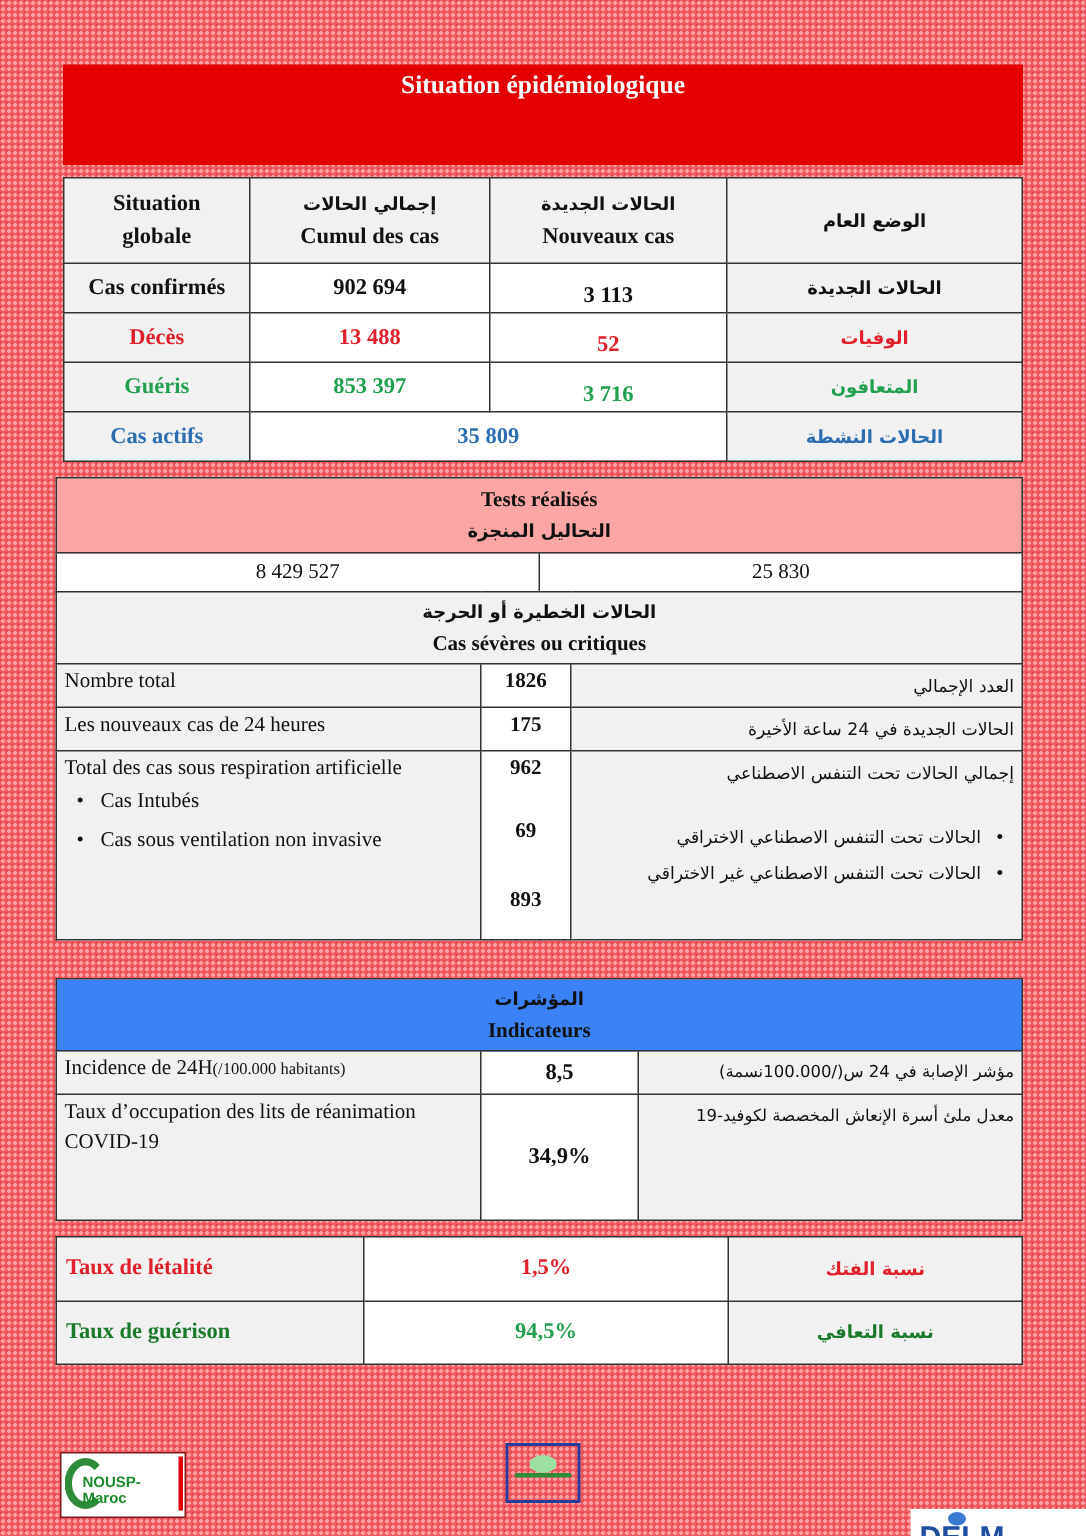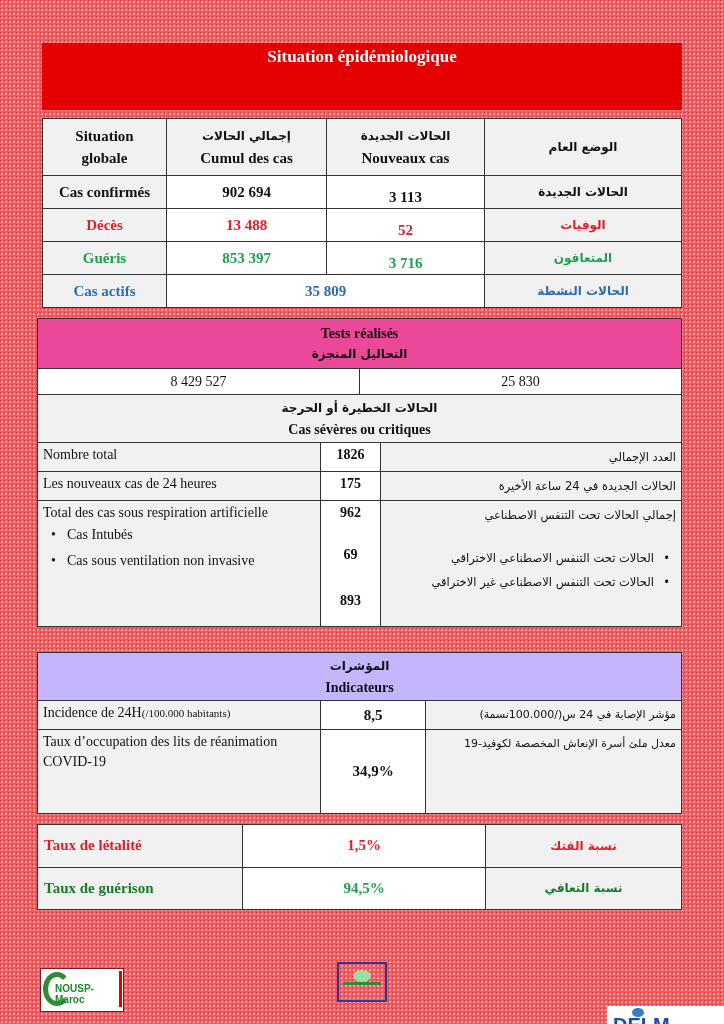--- a/index.html
+++ b/index.html
@@ -28,40 +28,40 @@
   .t1 .g { background:#f1f1f1; }
   .t1 .ar { font-family:"DejaVu Sans", sans-serif; font-size:12px; }
   .t1 .hdr { line-height:22px; }
   .red { color:#e0202a; }
   .green { color:#21a04f; }
   .blue { color:#2a6db0; }
   .low { padding-top:10px; }
 
   
   .t2 { left:37px; top:318px; width:645px; height:78px; background:#fff; }
-  .t2 .hd { background:#ec4899; font-weight:bold; font-size:14px; line-height:21px; }
+  .t2 .hd { background:#fca5a5; font-weight:bold; font-size:14px; line-height:21px; }
   .t2 .hd .ar { font-family:"DejaVu Sans", sans-serif; font-size:12px; }
   .t2 .v { font-size:14px; }
 
   
   .t3 { left:37px; top:394px; width:645px; height:233px; background:#fff; }
   .t3 td { font-size:14px; }
   .t3 .hd { background:#f1f1f1; font-weight:bold; font-size:14px; line-height:21px; }
   .t3 .hd .ar { font-family:"DejaVu Sans", sans-serif; font-size:12px; }
   .t3 .fr { text-align:left; background:#f1f1f1; vertical-align:top; padding:2px 5px; line-height:20px; }
   .t3 .num { font-weight:bold; vertical-align:top; padding-top:2px; line-height:20px; }
   .t3 .arc { text-align:right; direction:rtl; font-family:"DejaVu Sans", sans-serif; font-size:11.5px; background:#f1f1f1; vertical-align:top; padding:4px 5px; line-height:20px; }
   .bul { padding-left:24px; position:relative; }
   .bul:before { content:"\2022"; position:absolute; left:8px; }
   .arbul { padding-right:22px; position:relative; }
   .arbul:before { content:"\2022"; position:absolute; right:6px; }
 
   
   .t4 { left:37px; top:652px; width:645px; height:162px; background:#fff; }
-  .t4 .hd { background:#c4b5fd; font-weight:bold; font-size:14px; line-height:21px; }
+  .t4 .hd { background:#3b82f6; font-weight:bold; font-size:14px; line-height:21px; }
   .t4 .hd .ar { font-family:"DejaVu Sans", sans-serif; font-size:12px; }
   .t4 .fr { text-align:left; background:#f1f1f1; font-size:14px; padding:2px 5px; line-height:20px; vertical-align:top; }
   .t4 .fr small { font-size:11px; }
   .t4 .num { font-weight:bold; font-size:15px; }
   .t4 .arc { text-align:right; direction:rtl; font-family:"DejaVu Sans", sans-serif; font-size:11px; background:#f1f1f1; padding:4px 5px; line-height:20px; vertical-align:top; }
 
   
   .t5 { left:37px; top:824px; width:645px; height:86px; background:#fff; }
   .t5 td { font-weight:bold; font-size:15px; }
   .t5 .fr { text-align:left; background:#f1f1f1; padding-left:6px; }

